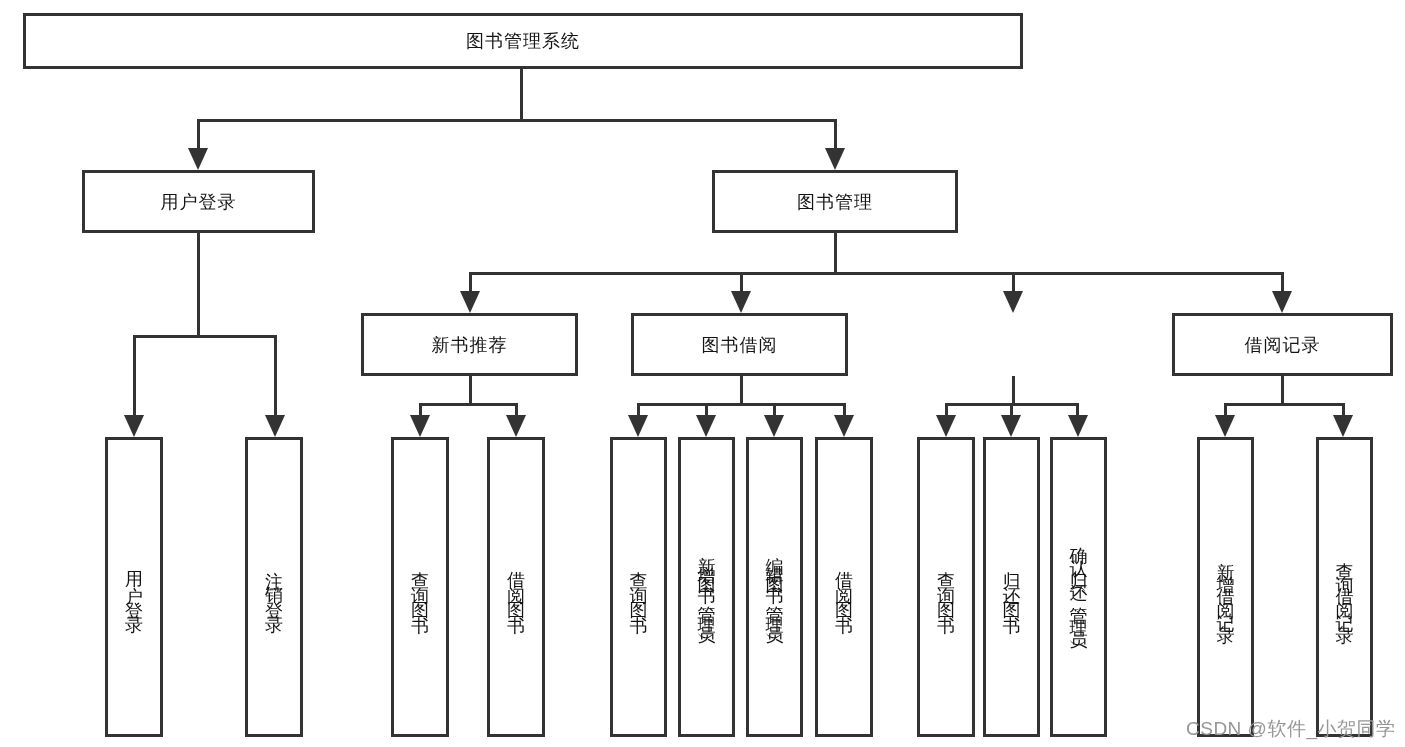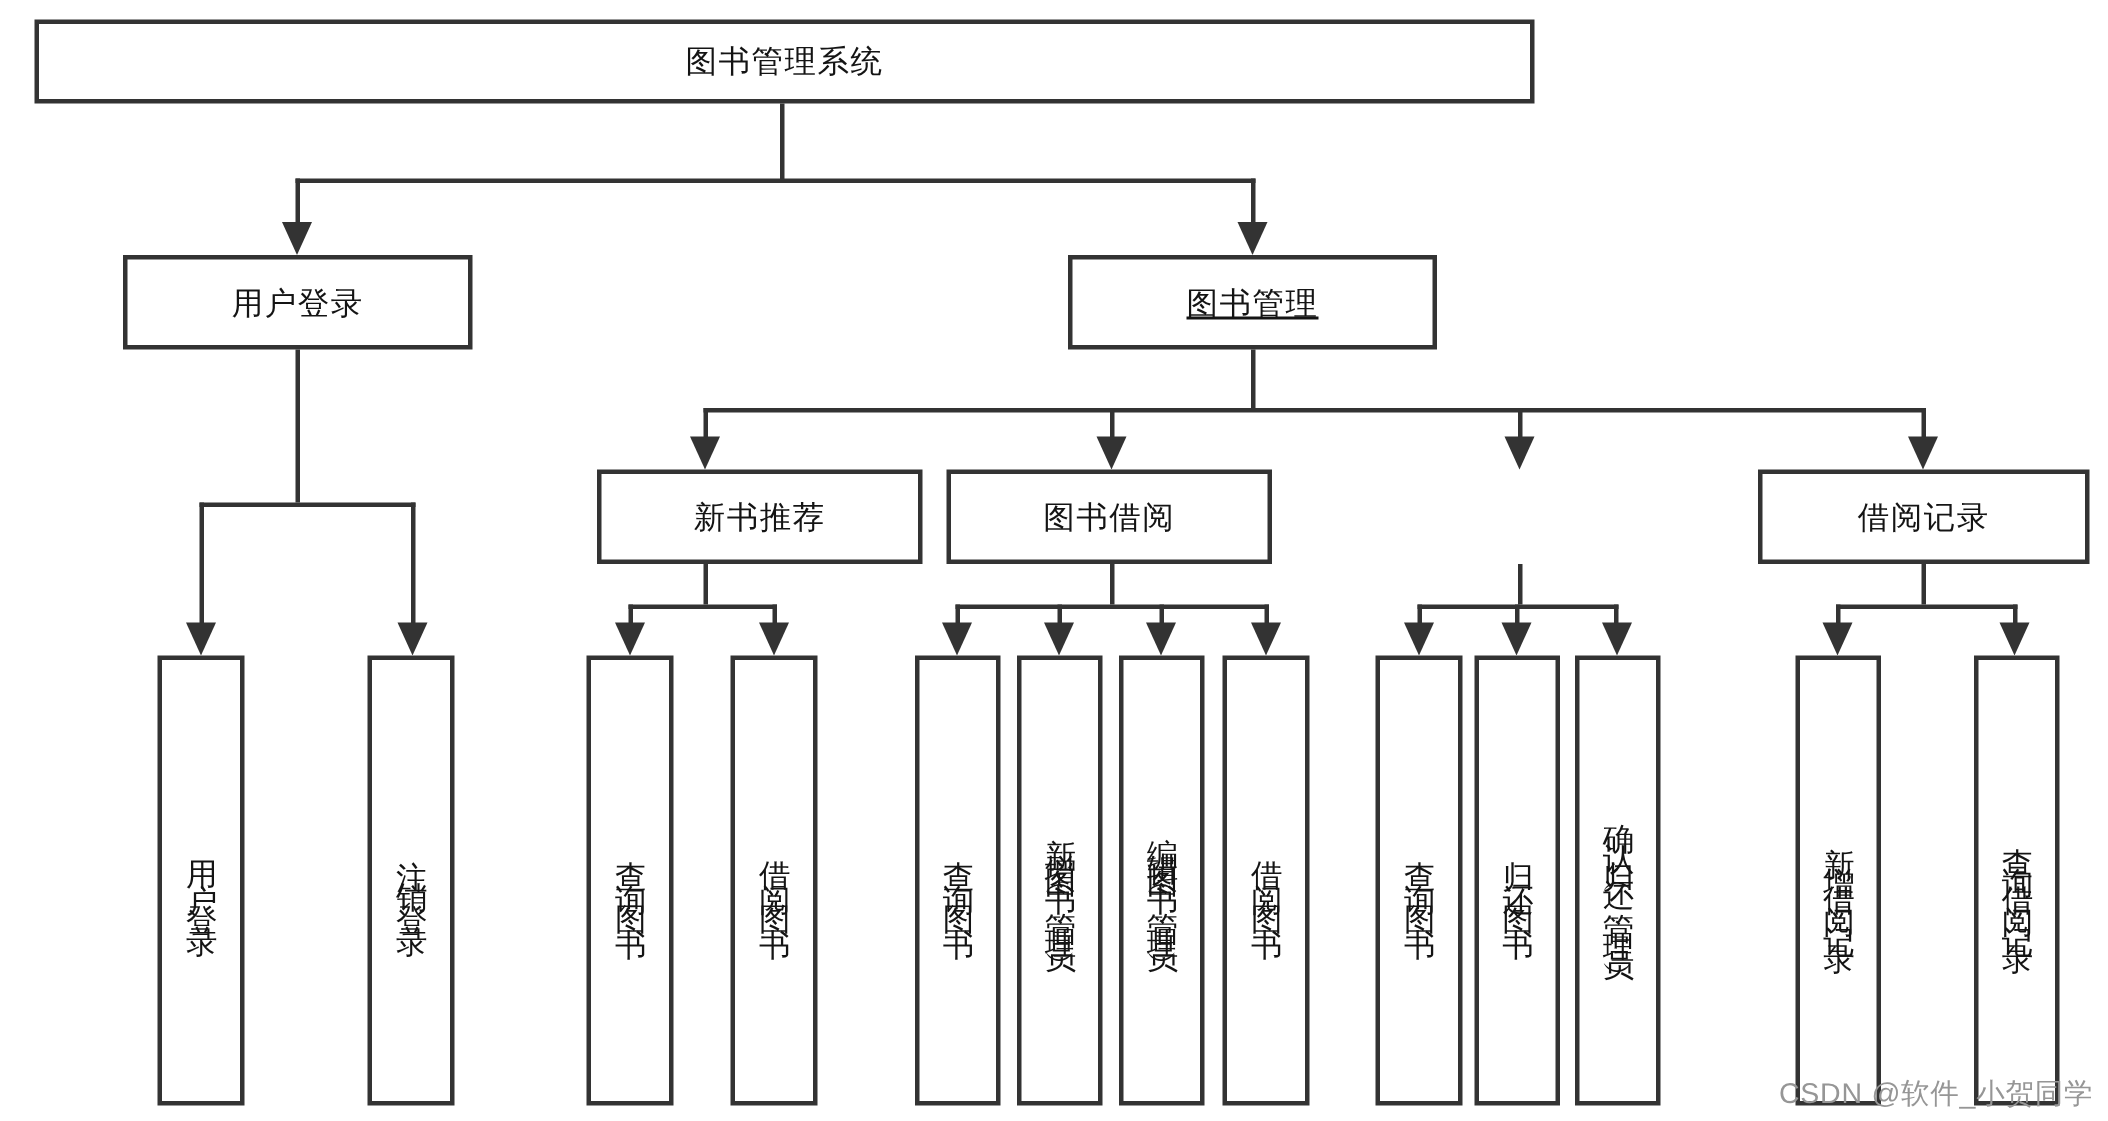--- a/index.html
+++ b/index.html
@@ -9,21 +9,21 @@
     background:#ffffff;
     font-family:"Liberation Sans","DejaVu Sans",sans-serif;
     overflow:hidden;
   }
   .box{
     position:absolute;
     background:#ffffff;
     border:3px solid #333333;
     box-sizing:border-box;
     display:flex;align-items:center;justify-content:center;
-    font-size:21px;color:#141414;letter-spacing:1px;
+    font-size:18px;color:#141414;letter-spacing:1px;
   }
   .vbox span{
     writing-mode:vertical-lr;
     text-orientation:mixed;
     letter-spacing:15px;
     line-height:1;
   }
   .vbox.ls13 span{letter-spacing:13px;}
   .vbox.ls12 span{letter-spacing:12px;}
   .vbox.ls10 span{letter-spacing:10px;}
@@ -53,21 +53,21 @@
   <div class="vl" style="left:520px;top:69px;height:51px;"></div>
   <div class="hl" style="left:197px;top:119px;width:640px;"></div>
   <div class="vl" style="left:197px;top:119px;height:31px;"></div>
   <div class="vl" style="left:834px;top:119px;height:31px;"></div>
   <div class="arr" style="left:188px;top:148px;"></div>
   <div class="arr" style="left:825px;top:148px;"></div>
 
   <div class="box" style="left:82px;top:170px;width:233px;height:63px;">
     <span>用户登录</span>
   </div>
-  <div class="box" style="left:712px;top:170px;width:246px;height:63px;text-decoration:underline;">
+  <div class="box" style="left:712px;top:170px;width:246px;height:63px;">
     <span>图书管理</span>
   </div>
 
   <div class="vl" style="left:197px;top:233px;height:102px;"></div>
   <div class="hl" style="left:133px;top:335px;width:144px;"></div>
   <div class="vl" style="left:133px;top:335px;height:82px;"></div>
   <div class="vl" style="left:274px;top:335px;height:82px;"></div>
   <div class="arr" style="left:124px;top:415px;"></div>
   <div class="arr" style="left:265px;top:415px;"></div>
 
@@ -75,21 +75,21 @@
   <div class="hl" style="left:469px;top:272px;width:815px;"></div>
   <div class="vl" style="left:469px;top:272px;height:21px;"></div>
   <div class="vl" style="left:740px;top:272px;height:21px;"></div>
   <div class="vl" style="left:1012px;top:272px;height:21px;"></div>
   <div class="vl" style="left:1281px;top:272px;height:21px;"></div>
   <div class="arr" style="left:460px;top:291px;"></div>
   <div class="arr" style="left:731px;top:291px;"></div>
   <div class="arr" style="left:1003px;top:291px;"></div>
   <div class="arr" style="left:1272px;top:291px;"></div>
 
-  <div class="box" style="left:361px;top:313px;width:217px;height:63px;margin-left:37px;">
+  <div class="box" style="left:361px;top:313px;width:217px;height:63px;">
     <span>新书推荐</span>
   </div>
   <div class="box" style="left:631px;top:313px;width:217px;height:63px;font-family:Liberation Serif, serif;">
     <span>图书借阅</span>
   </div>
   <div class="box" style="left:1172px;top:313px;width:221px;height:63px;align-items:center;">
     <span>借阅记录</span>
   </div>
 
   <div class="vl" style="left:469px;top:376px;height:27px;"></div>

